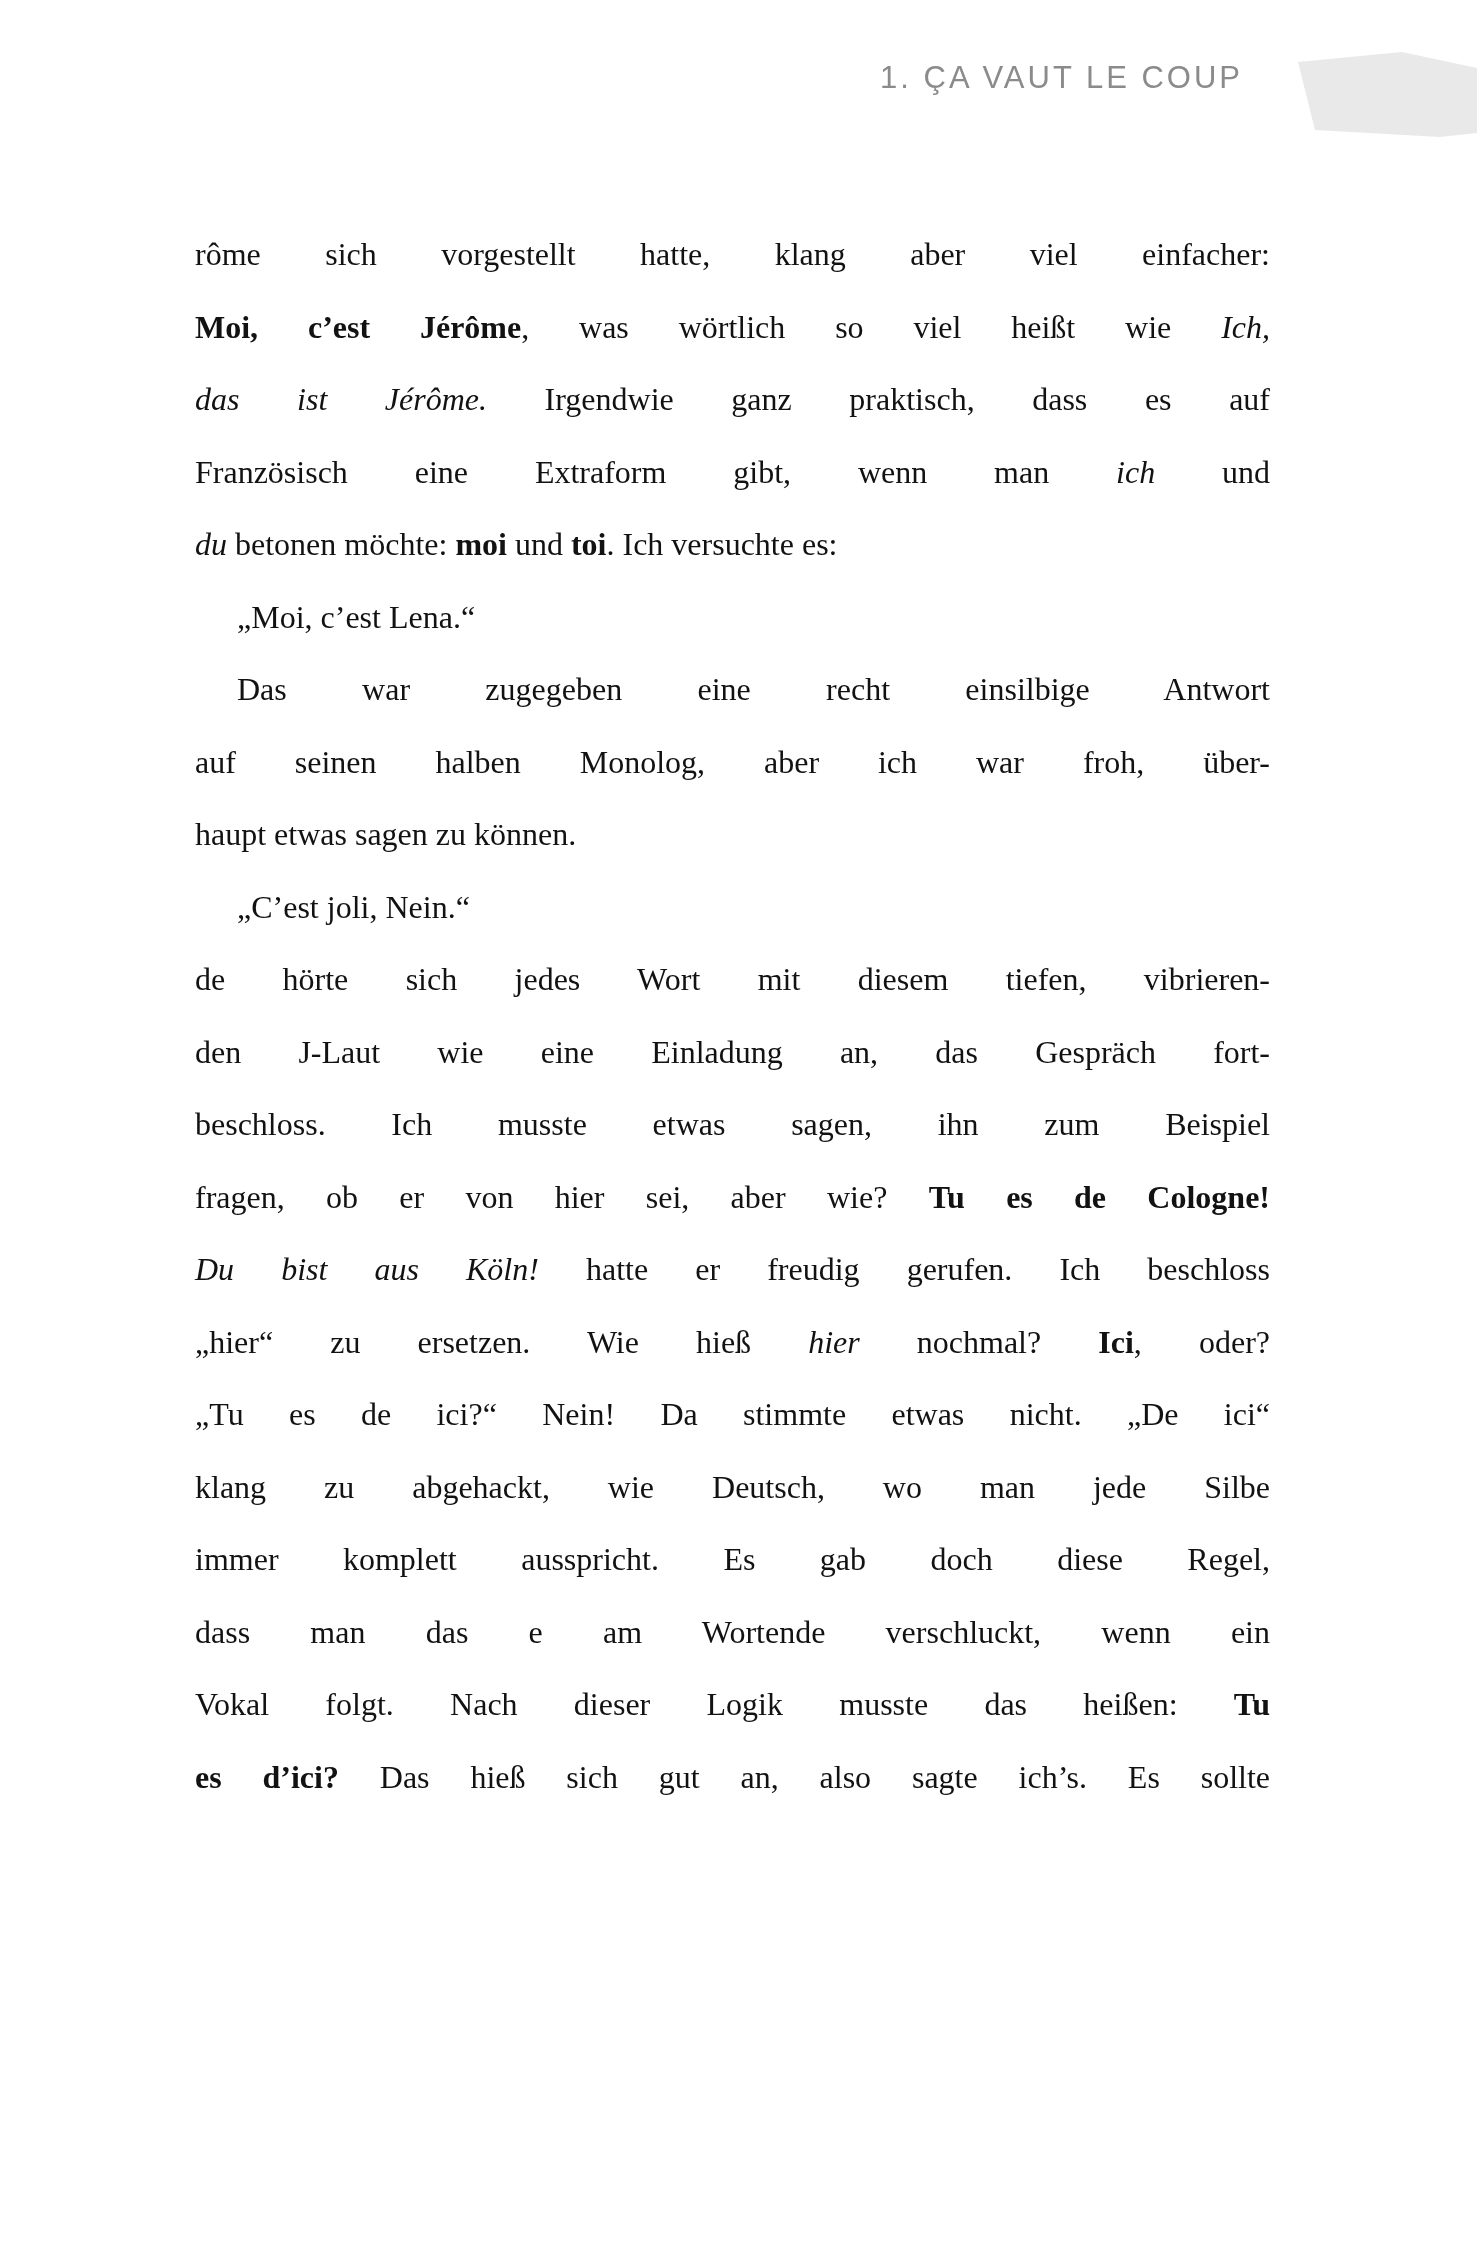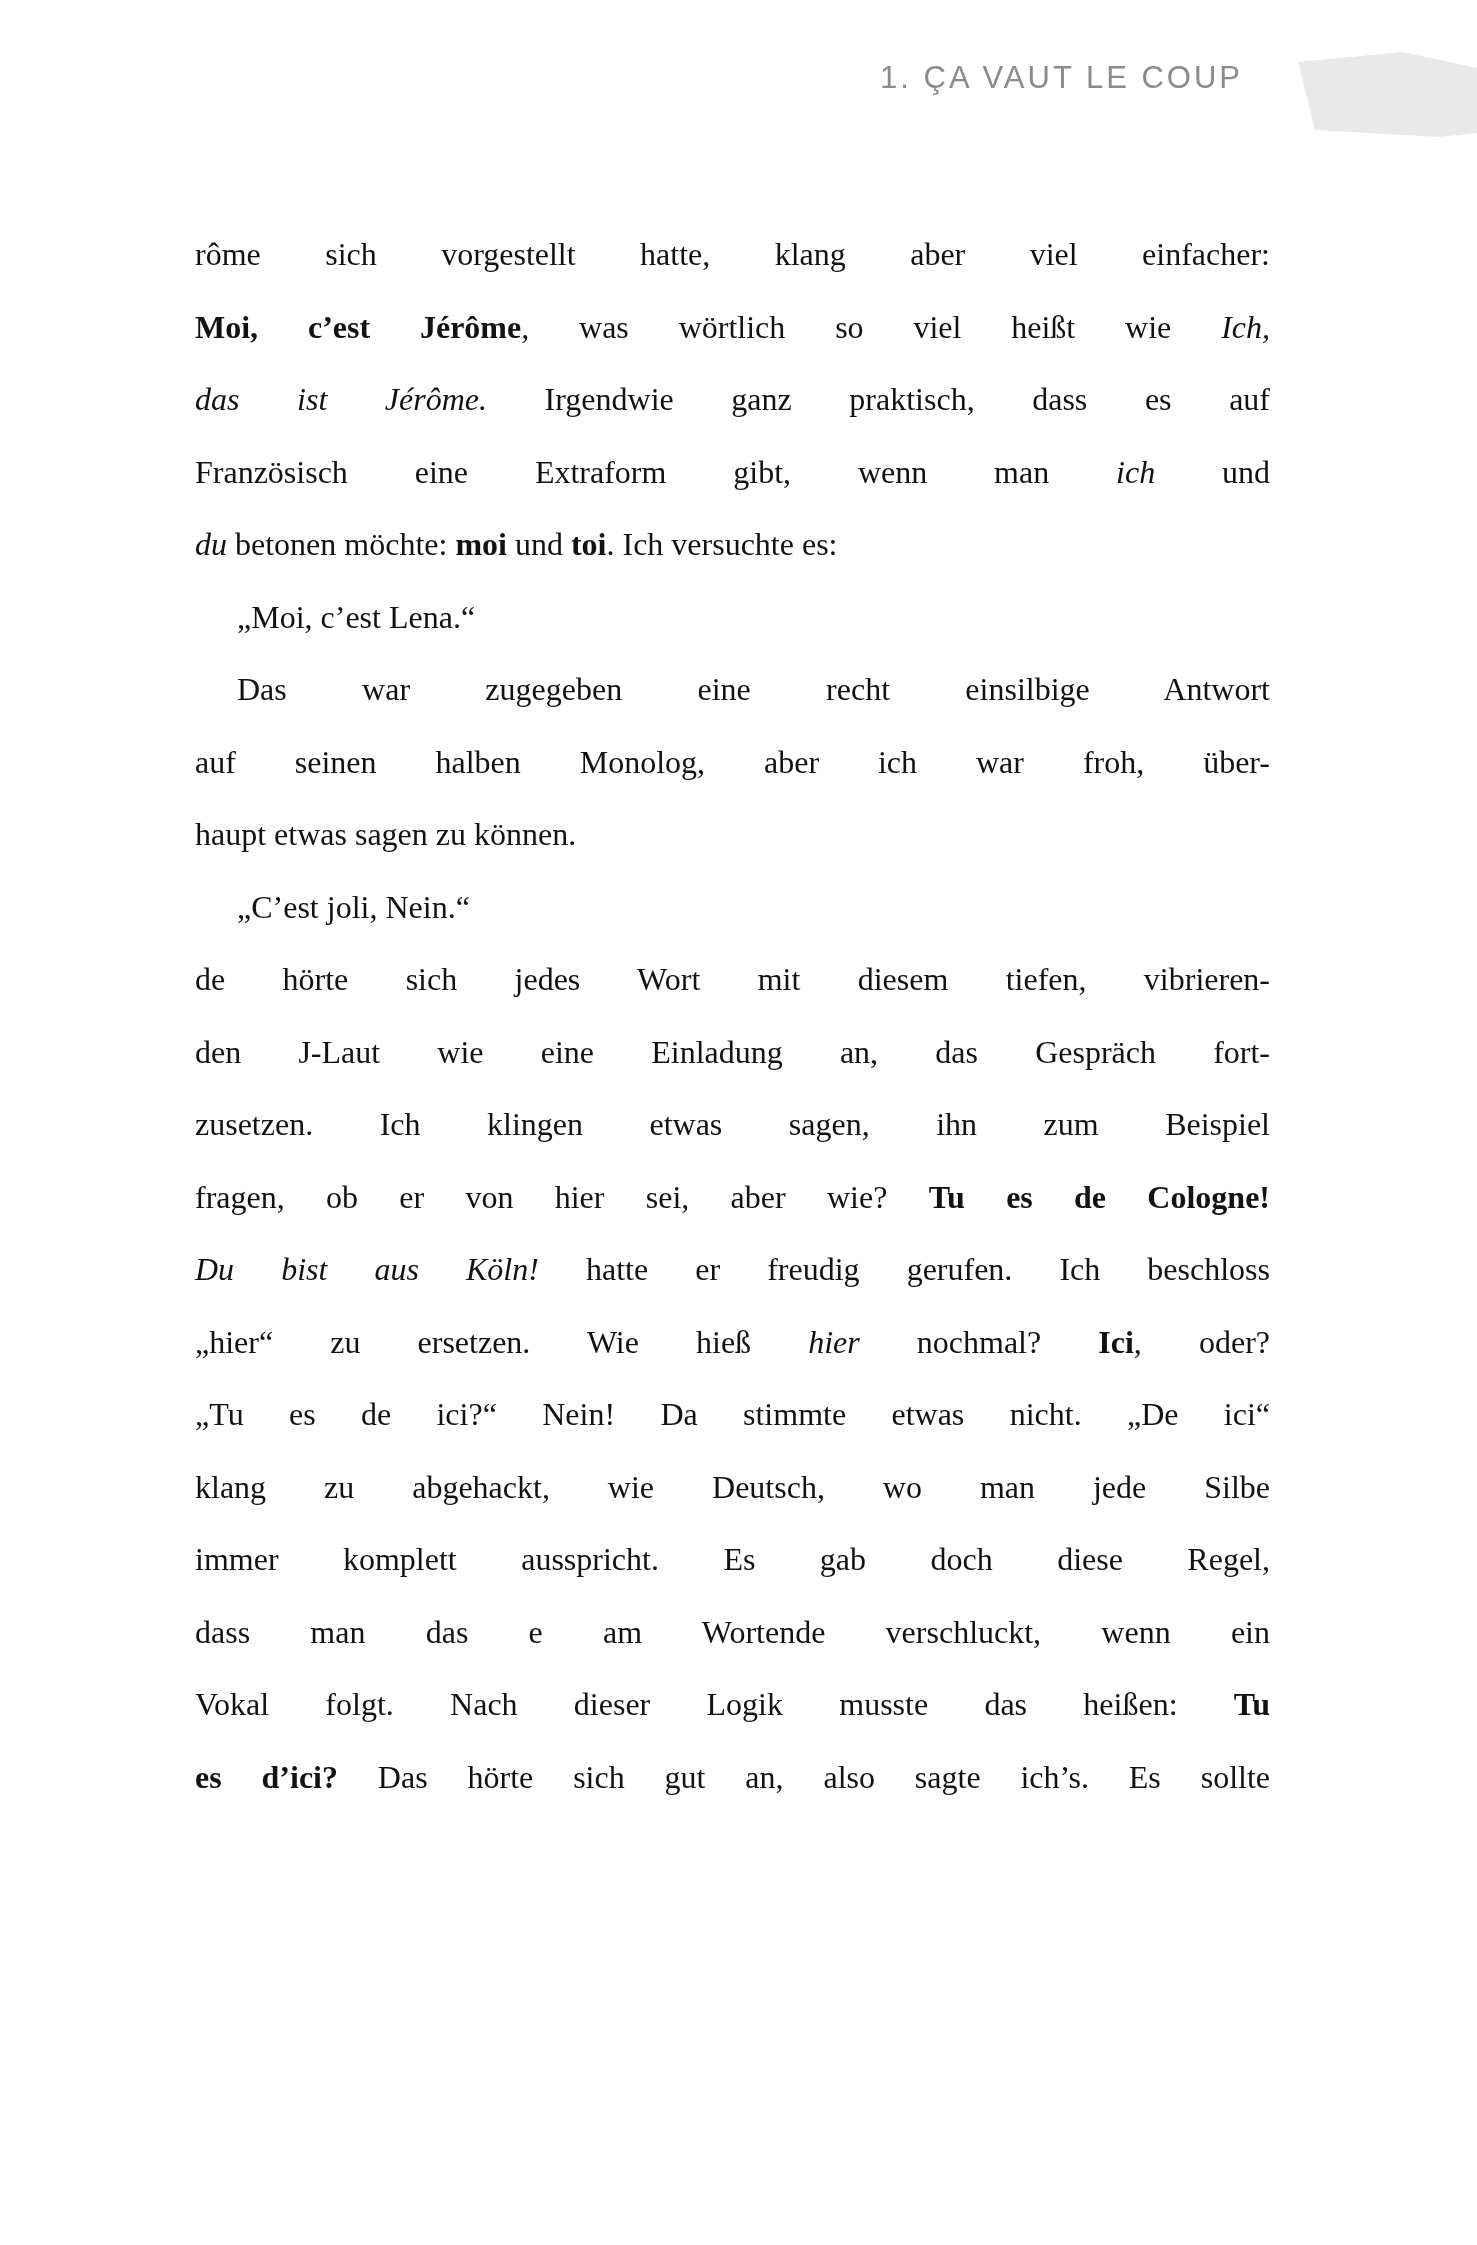--- a/index.html
+++ b/index.html
@@ -75,28 +75,28 @@
       <div class="line just"><span class="i">das ist Jérôme.</span><span> Irgendwie ganz praktisch, dass es auf</span></div>
       <div class="line just"><span>Französisch eine Extraform gibt, wenn man </span><span class="i">ich</span><span> und</span></div>
       <div class="line"><span class="i">du</span><span> betonen möchte: </span><span class="b">moi</span><span> und </span><span class="b">toi</span><span>. Ich versuchte es:</span></div>
       <div class="line ind"><span>„Moi, c’est Lena.“</span></div>
       <div class="line just ind"><span>Das war zugegeben eine recht einsilbige Antwort</span></div>
       <div class="line just"><span>auf seinen halben Monolog, aber ich war froh, über-</span></div>
       <div class="line"><span>haupt etwas sagen zu können.</span></div>
       <div class="line ind"><span>„C’est joli, Nein.“</span></div>
       <div class="line just"><span>de hörte sich jedes Wort mit diesem tiefen, vibrieren-</span></div>
       <div class="line just"><span>den J-Laut wie eine Einladung an, das Gespräch fort-</span></div>
-      <div class="line just"><span>zusetzen. Ich klingen etwas sagen, ihn zum Beispiel</span></div>
+      <div class="line just"><span>beschloss. Ich musste etwas sagen, ihn zum Beispiel</span></div>
       <div class="line just"><span>fragen, ob er von hier sei, aber wie? </span><span class="b">Tu es de Cologne!</span></div>
       <div class="line just"><span class="i">Du bist aus Köln!</span><span> hatte er freudig gerufen. Ich beschloss</span></div>
       <div class="line just"><span>„hier“ zu ersetzen. Wie hieß </span><span class="i">hier</span><span> nochmal? </span><span class="b">Ici</span><span>, oder?</span></div>
       <div class="line just"><span>„Tu es de ici?“ Nein! Da stimmte etwas nicht. „De ici“</span></div>
       <div class="line just"><span>klang zu abgehackt, wie Deutsch, wo man jede Silbe</span></div>
       <div class="line just"><span>immer komplett ausspricht. Es gab doch diese Regel,</span></div>
       <div class="line just"><span>dass man das e am Wortende verschluckt, wenn ein</span></div>
       <div class="line just"><span>Vokal folgt. Nach dieser Logik musste das heißen: </span><span class="b">Tu</span></div>
-      <div class="line just"><span class="b">es d’ici?</span><span> Das hörte sich gut an, also sagte ich’s. Es sollte</span></div>
+      <div class="line just"><span class="b">es d’ici?</span><span> Das hieß sich gut an, also sagte ich’s. Es sollte</span></div>
       <div class="line"><span>so spontan klingen wie möglich:</span></div>
     </div>
 
   <div class="page-number">- 9 -</div>
 
 </div>
 
 </body></html>

